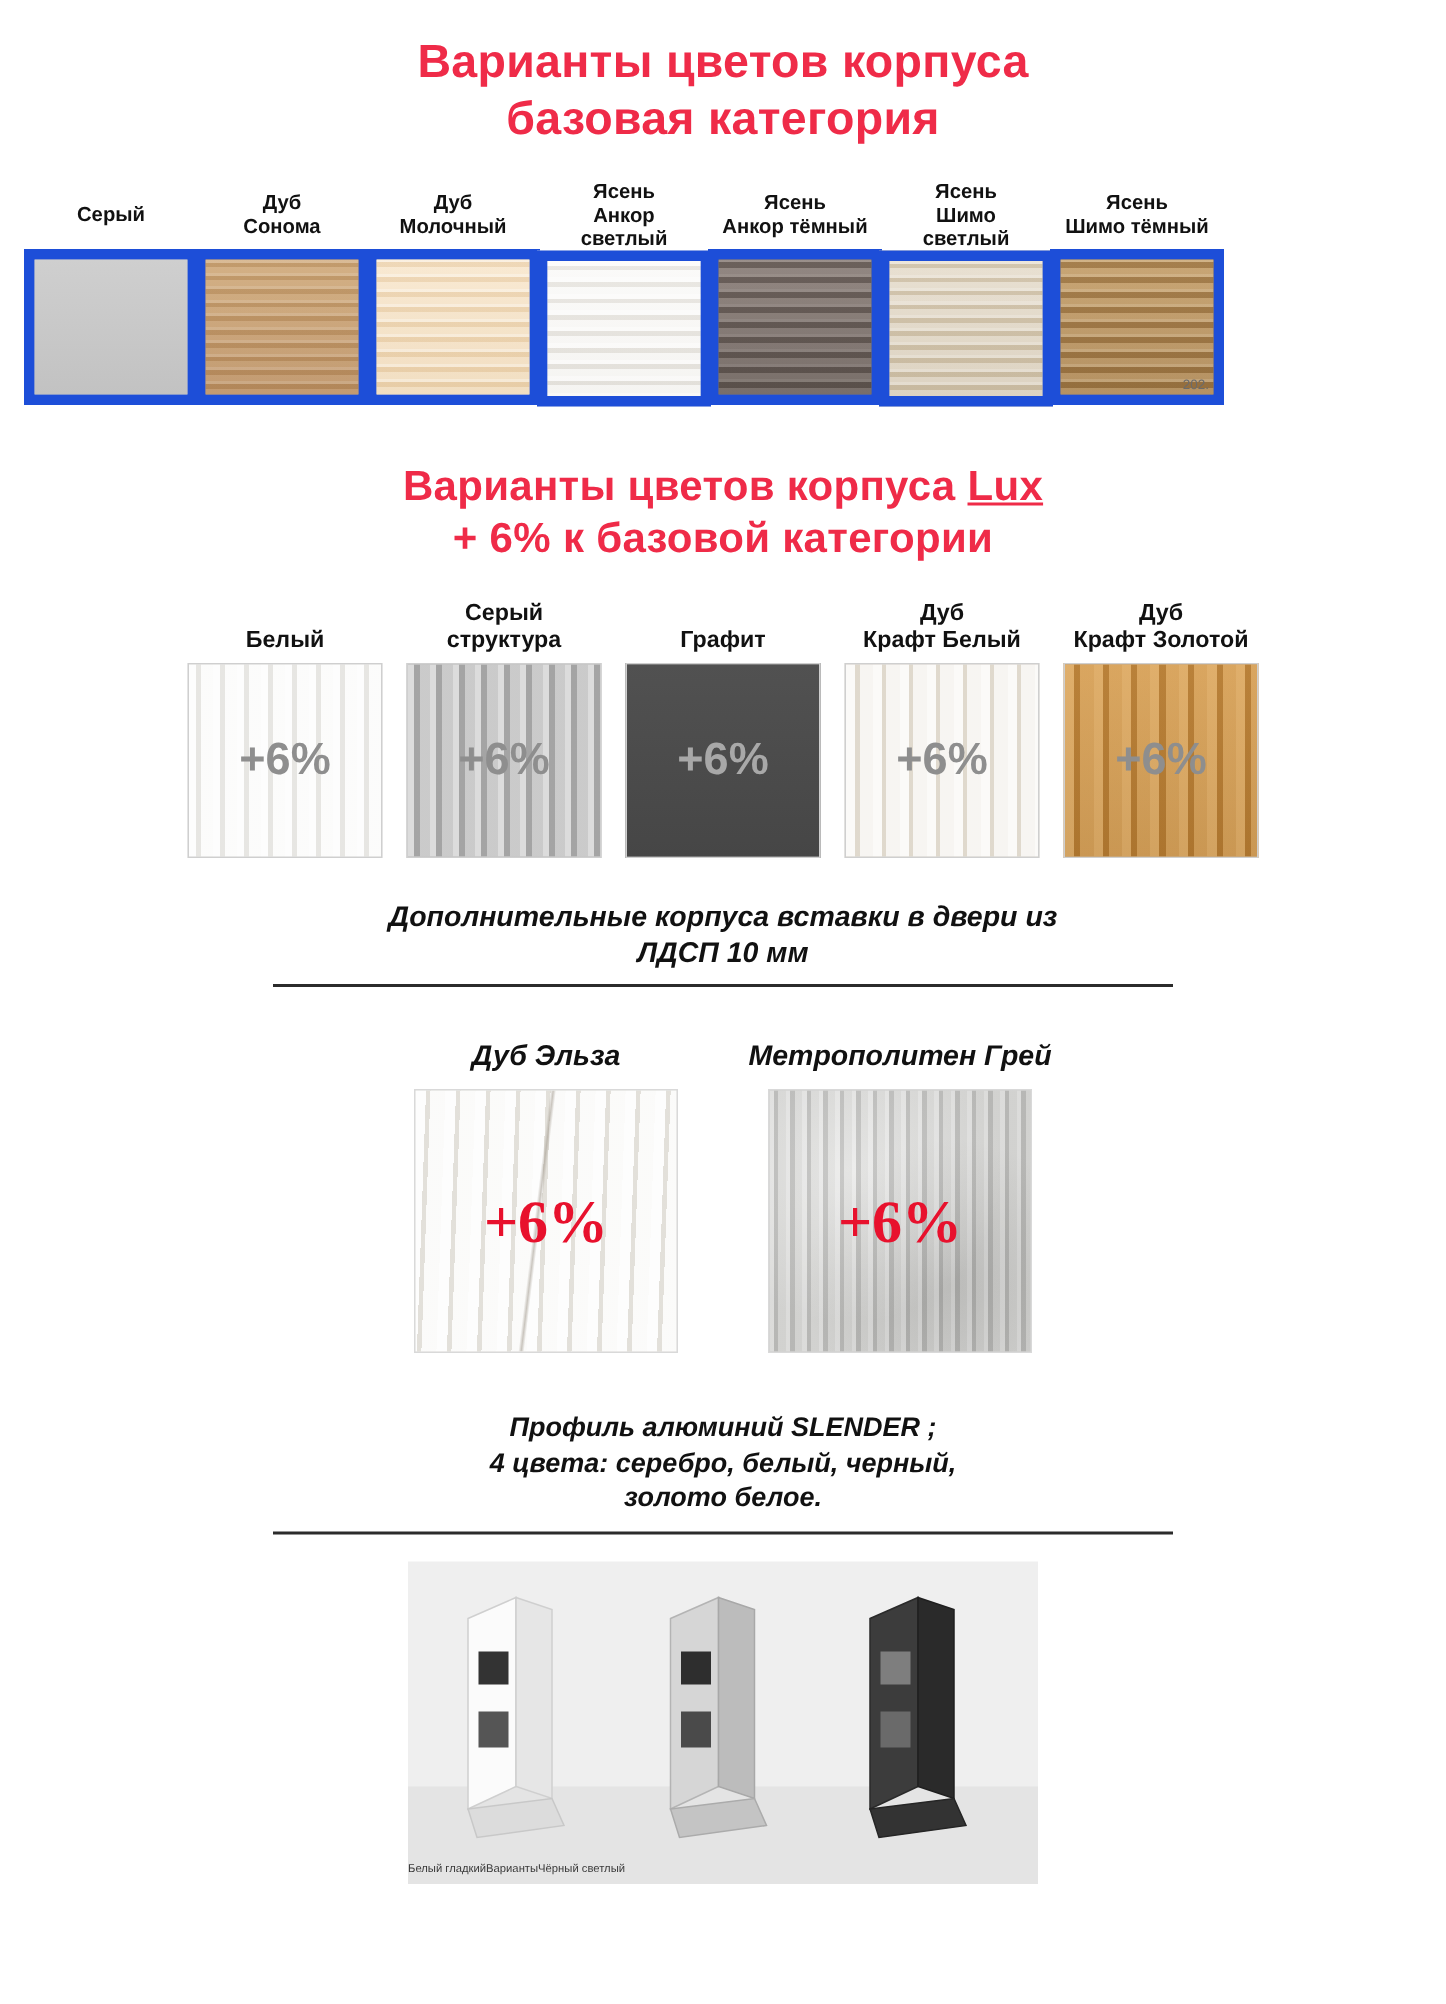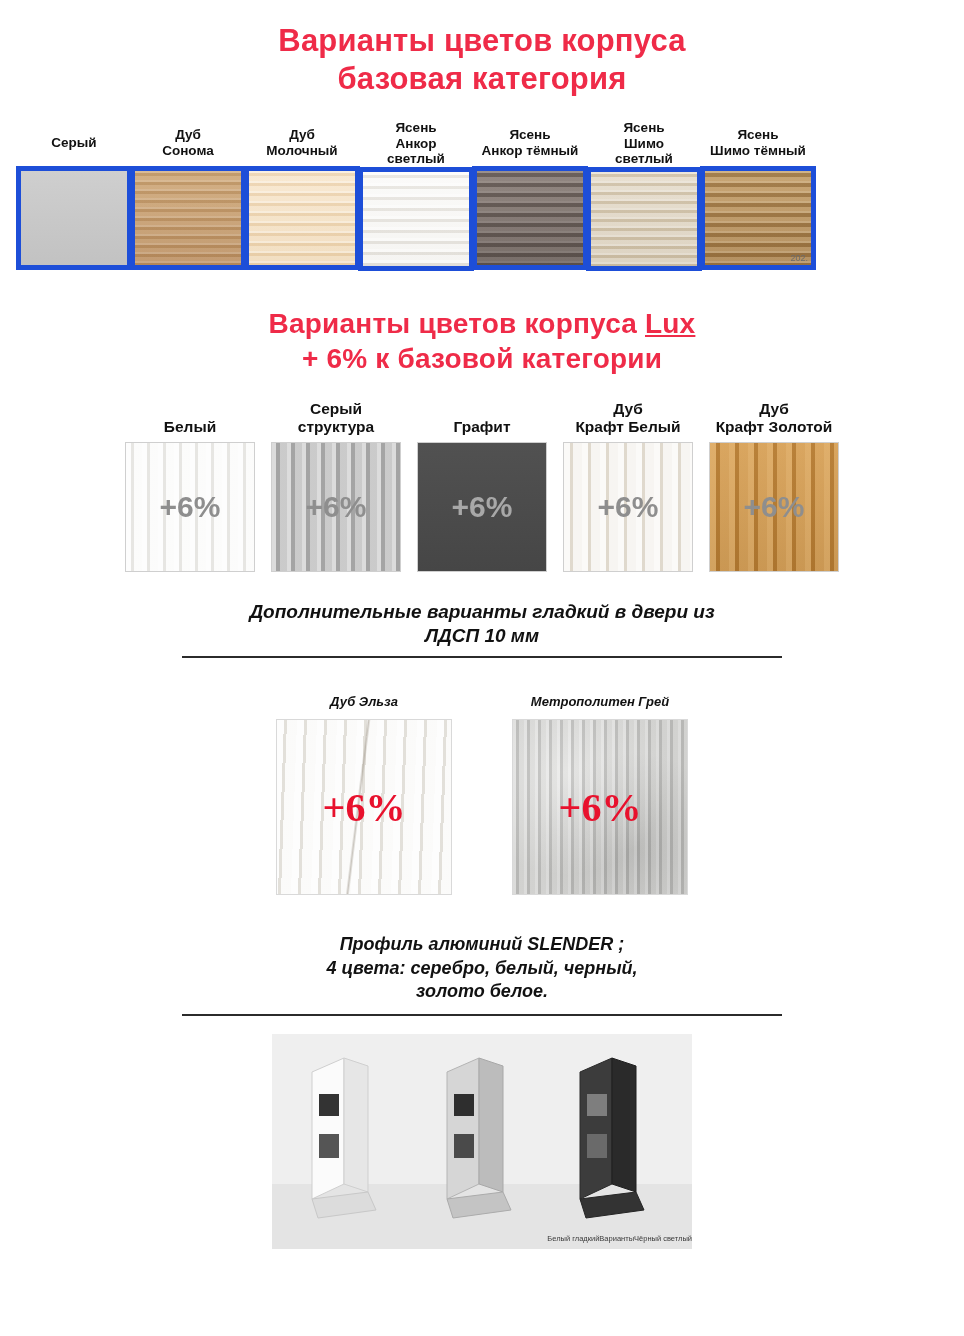--- a/index.html
+++ b/index.html
@@ -57,21 +57,21 @@
     line-height: 1.18;
     min-height: 46px;
     display: flex;
     align-items: center;
     justify-content: center;
     padding: 0 2px;
   }
   .sw {
     width: 116px;
     height: 104px;
-    border: 5px solid #1d4ed8;
+    border: 7px solid #1d4ed8;
     position: relative;
     overflow: hidden;
   }
 
   
   .lux-row {
     display: flex;
     justify-content: center;
     margin-top: 14px;
     gap: 16px;
@@ -136,21 +136,21 @@
     gap: 60px;
     margin-top: 36px;
   }
   .insert-cell {
     display: flex;
     flex-direction: column;
     align-items: center;
     width: 176px;
   }
   .insert-label {
-    font-size: 13px;
+    font-size: 19px;
     font-weight: bold;
     font-style: italic;
     margin-bottom: 10px;
     white-space: nowrap;
   }
   .insert-sw {
     width: 176px;
     height: 176px;
     position: relative;
     overflow: hidden;
@@ -184,24 +184,23 @@
     position: relative;
     background: linear-gradient(#f3f3f3, #e9e9e9 60%, #e2e2e2);
     overflow: hidden;
   }
   .prof-labels {
     position: absolute;
     bottom: 6px;
     left: 0;
     right: 0;
     display: flex;
-    justify-content: flex-end;
+    justify-content: flex-start;
     font-size: 7.5px;
     color: #3a3a3a;
-    padding-left: 32px;
   }
 
   .corner-code {
     position: absolute;
     font-size: 9px;
     color: #6b6b6b;
   }
 
   
   .tex { position: absolute; inset: 0; }
@@ -331,21 +330,21 @@
       <div class="tex" style="background:
         repeating-linear-gradient(90deg, rgba(255,225,175,.35) 0 6px, rgba(140,90,30,.32) 6px 10px, rgba(255,230,185,.22) 10px 19px),
         linear-gradient(180deg,#cf9447,#bb8136);"></div>
       <span class="pct-grey">+6%</span>
     </div>
   </div>
 
 </div>
 
 <div class="caption-ital">
-  <div>Дополнительные варианты гладкий в двери из</div>
+  <div>Дополнительные корпуса вставки в двери из</div>
   <div>ЛДСП 10 мм</div>
 </div>
 <div class="rule"></div>
 
 <div class="insert-row">
 
   <div class="insert-cell">
     <div class="insert-label">Дуб Эльза</div>
     <div class="insert-sw" style="background:#efeeea;">
       <div class="tex" style="background:

